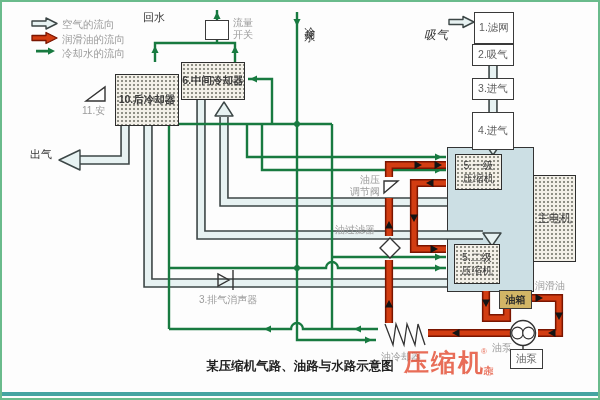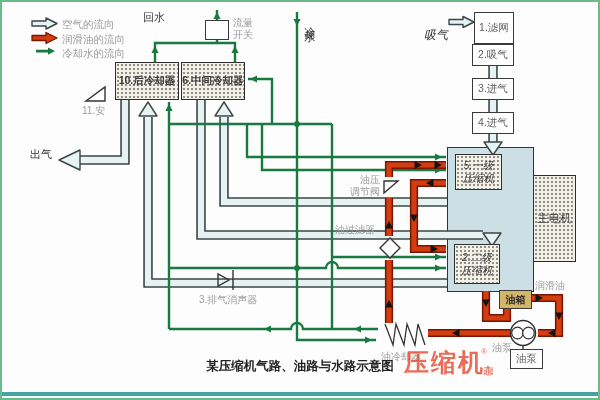--- a/index.html
+++ b/index.html
@@ -8,21 +8,21 @@
   .abs{position:absolute;}
   svg.layer{position:absolute;left:0;top:0;}
   .lbl{position:absolute;color:#9b9b9b;font-size:10px;line-height:1.15;white-space:nowrap;}
   .dark{color:#343434;}
   .box{position:absolute;background:#fff;border:1.5px solid #3a3a3a;box-sizing:border-box;
        display:flex;align-items:center;justify-content:center;text-align:center;
        font-size:10.5px;color:#5e5e5e;}
   .stipple{background-color:#f3f0e8;
        background-image:radial-gradient(#8f8f85 0.8px, transparent 0.95px);
        background-size:4px 4px;border:1.8px solid #2e2e2e;color:#3c3c3c;}
-  .twoline{flex-direction:column;line-height:1.25;font-style:italic;}
+  .twoline{flex-direction:column;line-height:1.25;}
   .vert{writing-mode:vertical-rl;text-orientation:upright;letter-spacing:2px;}
   #housing{left:445px;top:145px;width:87px;height:145px;background:#ccdfe4;border:1.6px solid #333;box-sizing:border-box;}
   #tank{left:497px;top:288px;width:33px;height:19px;background:#d2b566;border:1.5px solid #3a3a3a;
         font-size:10px;font-weight:bold;color:#2c2c2c;}
   #caption{left:0;top:356px;width:596px;text-align:center;font-size:12.5px;font-weight:bold;color:#222;}
   #wm-brand{left:402px;top:344px;font-size:25px;font-weight:bold;color:#e34a2f;opacity:.8;letter-spacing:2px;}
   #wm-reg{left:479px;top:345px;font-size:8px;color:#e34a2f;opacity:.8;}
   #wm-mag{left:479px;top:355px;font-size:10px;color:#e34a2f;opacity:.8;writing-mode:vertical-rl;text-orientation:upright;}
   #wm-en{left:402px;top:372px;font-size:12.5px;font-weight:bold;color:#8f8f8f;letter-spacing:1.6px;}
   #bottom-strip{left:0;top:390px;width:596px;height:4px;background:#45a4a1;}
@@ -158,34 +158,34 @@
 
   <div class="lbl dark" style="left:141px;top:9px;font-size:11px;">回水</div>
   <div class="box" style="left:203px;top:18px;width:24px;height:20px;background:#fff;"></div>
   <div class="lbl" style="left:231px;top:15px;width:24px;white-space:normal;">流量开关</div>
   <div class="lbl dark vert" style="left:301px;top:16px;font-size:11px;">冷却水</div>
 
   <div class="lbl dark" style="left:422px;top:27px;font-size:12px;font-style:italic;">吸气</div>
   <div class="box" style="left:472px;top:10px;width:40px;height:32px;">1.滤网</div>
   <div class="box" style="left:470px;top:42px;width:42px;height:22px;">2.吸气</div>
   <div class="box" style="left:470px;top:76px;width:42px;height:22px;">3.进气</div>
-  <div class="box" style="left:470px;top:110px;width:42px;height:22px;">4.进气</div>
-
-  <div class="box stipple" style="left:113px;top:60px;width:64px;height:38px;font-size:10.5px;font-weight:bold;white-space:normal;line-height:1.3;">10.后冷却器</div>
+  <div class="box" style="left:470px;top:110px;width:42px;height:38px;">4.进气</div>
+
+  <div class="box stipple" style="left:113px;top:72px;width:64px;height:52px;font-size:10.5px;font-weight:bold;white-space:normal;line-height:1.3;">10.后冷却器</div>
   <div class="box stipple" style="left:179px;top:60px;width:64px;height:38px;font-size:10.5px;font-weight:bold;white-space:normal;line-height:1.3;">6.中间冷却器</div>
 
   <div class="lbl dark" style="left:28px;top:146px;font-size:11px;">出气</div>
   <div class="lbl" style="left:80px;top:103px;">11.安</div>
 
   <div class="box stipple twoline" style="left:453px;top:152px;width:47px;height:36px;font-size:10.5px;">
     <span>5.一级</span>
     <span>压缩机</span>
   </div>
   <div class="box stipple twoline" style="left:452px;top:242px;width:46px;height:40px;font-size:10.5px;">
-    <span>2.二级</span>
+    <span>5.二级</span>
     <span>压缩机</span>
   </div>
   <div class="box stipple" style="left:531px;top:173px;width:43px;height:87px;font-size:11.5px;">主电机</div>
   <div class="box" id="tank">油箱</div>
   <div class="lbl" style="left:533px;top:278px;">润滑油</div>
 
   <div class="lbl" style="left:346px;top:172px;width:32px;text-align:right;white-space:normal;">
     <span>油压</span><br>
     <span>调节阀</span>
   </div>

